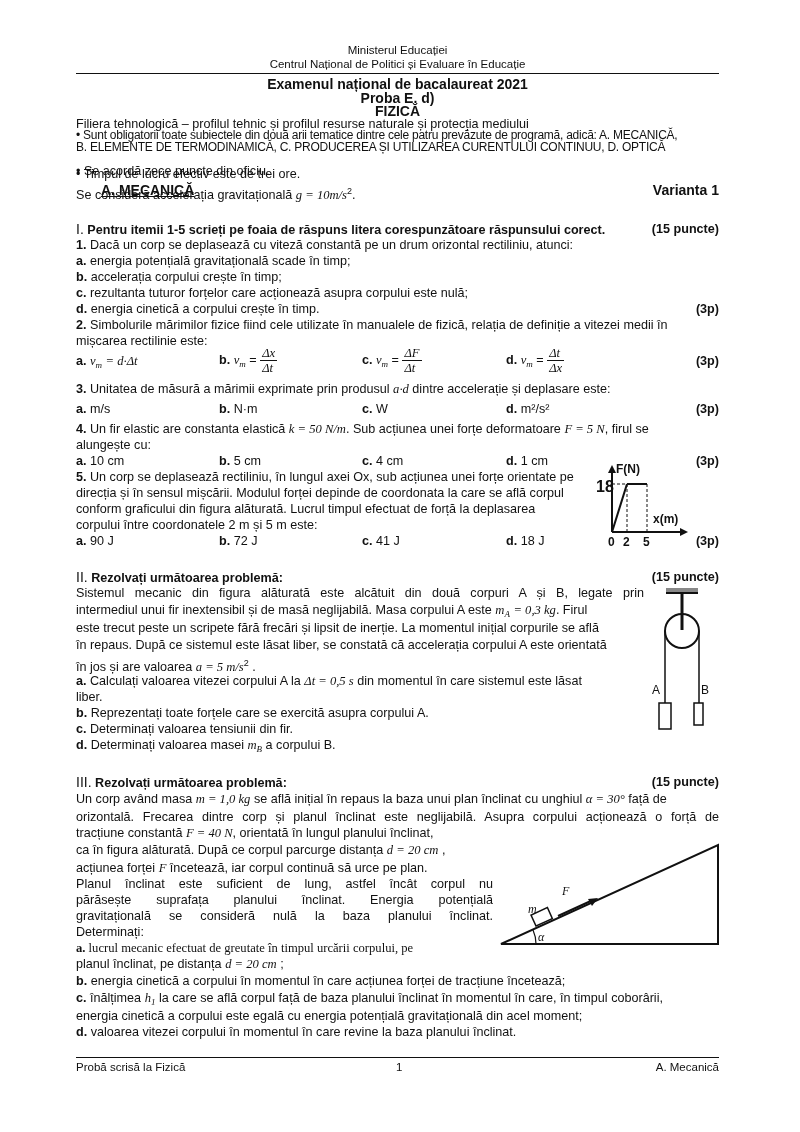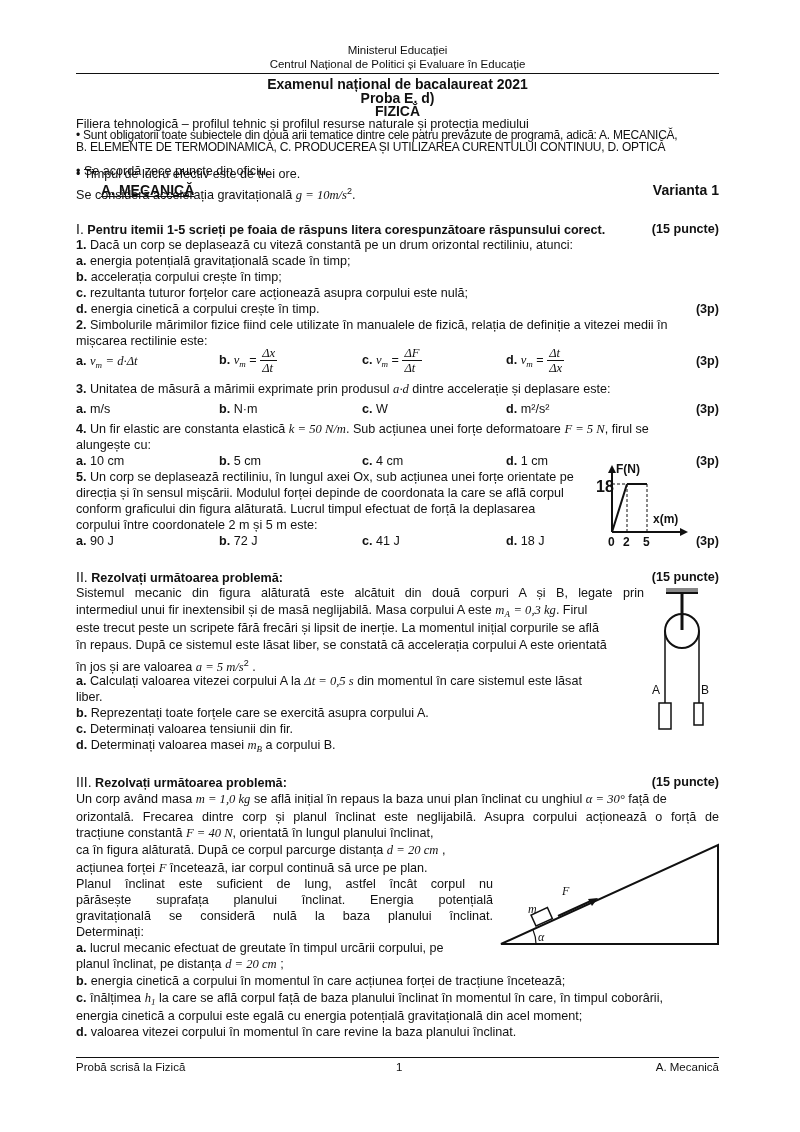--- a/index.html
+++ b/index.html
@@ -236,21 +236,21 @@
   </div>
   <div class="line" style="top:861px;">
     <span>acțiunea forței</span>
     <span class="i">F</span>
     <span>încetează, iar corpul continuă să urce pe plan.</span>
   </div>
   <div class="line justify" style="top:877px; width:417px;">Planul înclinat este suficient de lung, astfel încât corpul nu</div>
   <div class="line justify" style="top:893px; width:417px;">părăsește suprafața planului înclinat. Energia potențială</div>
   <div class="line justify" style="top:909px; width:417px;">gravitațională se consideră nulă la baza planului înclinat.</div>
   <div class="line" style="top:925px;">Determinați:</div>
-  <div class="line" style="top:941px;">
+  <div class="line" style="top:941px;font-family:Liberation Serif, serif;">
     <span class="b">a.</span>
     <span>lucrul mecanic efectuat de greutate în timpul urcării corpului, pe</span>
   </div>
   <div class="line" style="top:957px;">
     <span>planul înclinat, pe distanța</span>
     <span class="i">d = 20 cm</span>
     <span>;</span>
   </div>
   <div class="line" style="top:974px;">
     <span class="b">b.</span>

